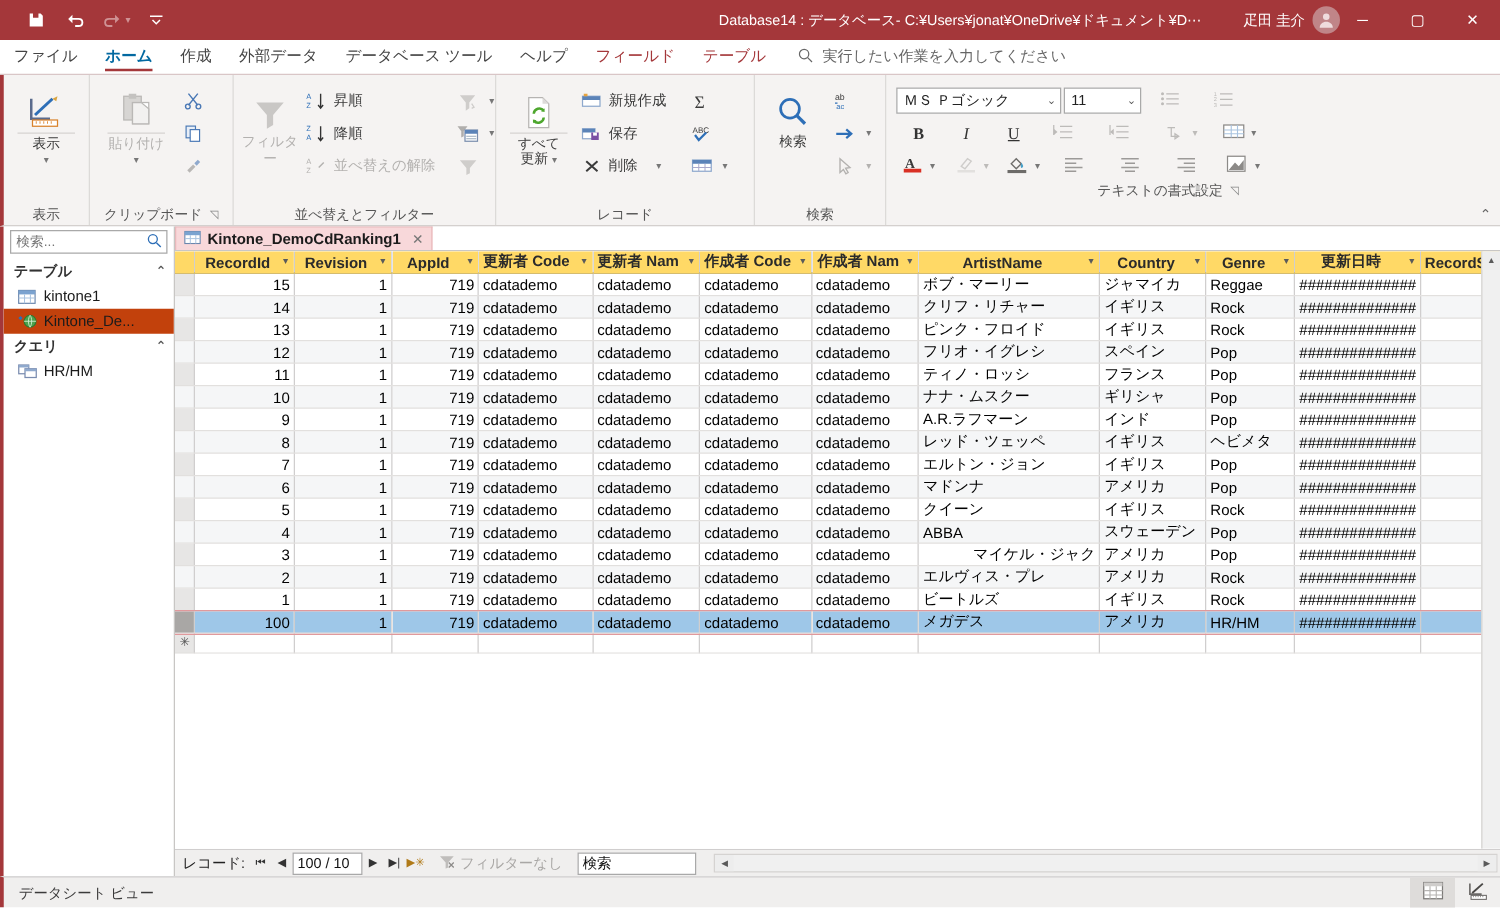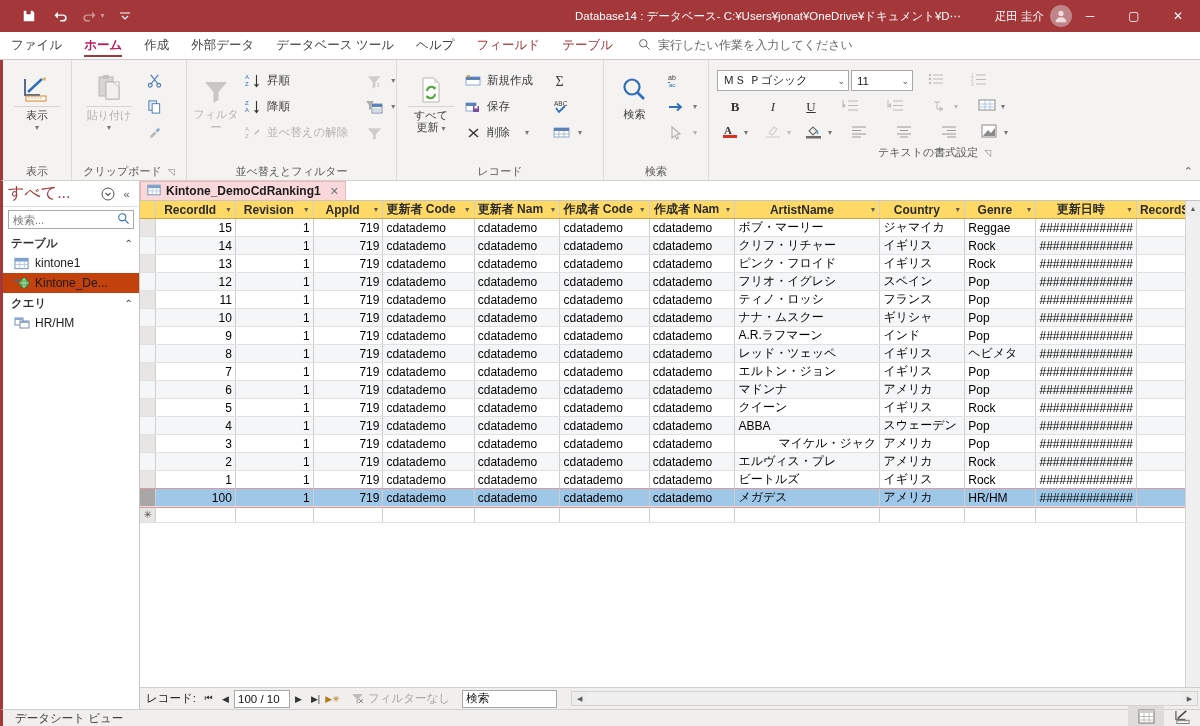--- a/index.html
+++ b/index.html
@@ -49,21 +49,21 @@
 
   
   .tabbar {
     height: 28px; background: #ffffff; display: flex; align-items: stretch;
     border-bottom: 1px solid #d9c6c7; flex: none; position: relative;
   }
   .tab {
     padding: 0 11px; display: flex; align-items: center; font-size: 12.5px;
     color: #444; position: relative; white-space: nowrap;
   }
-  .tab.active { color: #be185d; font-weight: bold; }
+  .tab.active { color: #0369a1; font-weight: bold; }
   .tab.active::after {
     content: ''; position: absolute; left: 11px; right: 11px; bottom: 2px; height: 2px; background: #a4373a;
   }
   .tab.ctx { color: #a4373a; }
   .tellme {
     display: flex; align-items: center; gap: 7px; padding-left: 14px;
     font-size: 12px; color: #666; white-space: nowrap;
   }
 
   
@@ -216,21 +216,21 @@
     display: flex; align-items: center; padding: 0 3px; font-size: 11.5px; color: #111;
     margin-left: 2px;
   }
   .hscroll-wrap { flex: 1; display: flex; align-items: center; padding: 0 2px 0 14px; height: 22px; }
   .hscroll { flex: 1; height: 15px; background: #f0f0f0; border: 1px solid #d5d3d1; display: flex; }
   .hs-btn { width: 15px; height: 13px; display: flex; align-items: center; justify-content: center; font-size: 7px; color: #5a5a5a; background: #ededed; }
   .hs-track { flex: 1; }
 
   
   .statusbar {
-    height: 17px; background: #f0efee; border-top: 1px solid #d0cece;
+    height: 25px; background: #f0efee; border-top: 1px solid #d0cece;
     display: flex; align-items: center; flex: none; border-left: 3px solid #a4373a;
   }
   .status-text { padding-left: 12px; font-size: 11.5px; color: #3b3b3b; }
   .view-btns { margin-left: auto; display: flex; height: 25px; }
   .view-btn { width: 36px; height: 25px; display: flex; align-items: center; justify-content: center; }
   .view-btn.active { background: #dedcda; }
   .sp { flex: 1; }
 </style>
 </head>
 <body>
@@ -698,30 +698,20 @@
         <span>テキストの書式設定</span>
         <span class="dlg-launch">◹</span>
       </div>
       <div class="ribbon-collapse">⌃</div>
     </div>
   </div>
 
   <div class="main">
 
     <div class="navpane">
-      <div class="nav-header">
-        <span class="nav-title">すべて...</span>
-        <span class="nav-icobtn">
-          <svg width="14" height="14" viewBox="0 0 14 14">
-              <circle cx="7" cy="7" r="6" fill="none" stroke="#555"></circle>
-              <path d="M4.5 6l2.5 2.5L9.5 6" stroke="#555" stroke-width="1.2" fill="none"></path>
-            </svg>
-        </span>
-        <span class="nav-icobtn">«</span>
-      </div>
       <div class="nav-search">
         <div class="nav-search-box">
           <input type="text" placeholder="検索..." style="">
           <span>
             <svg width="13" height="13" viewBox="0 0 16 16">
                 <circle cx="6.5" cy="6.5" r="4.4" fill="none" stroke="#2e6fb7" stroke-width="1.3"></circle>
                 <path d="M10 10l4.3 4.3" stroke="#2e6fb7" stroke-width="1.4" fill="none"></path>
               </svg>
           </span>
         </div>

